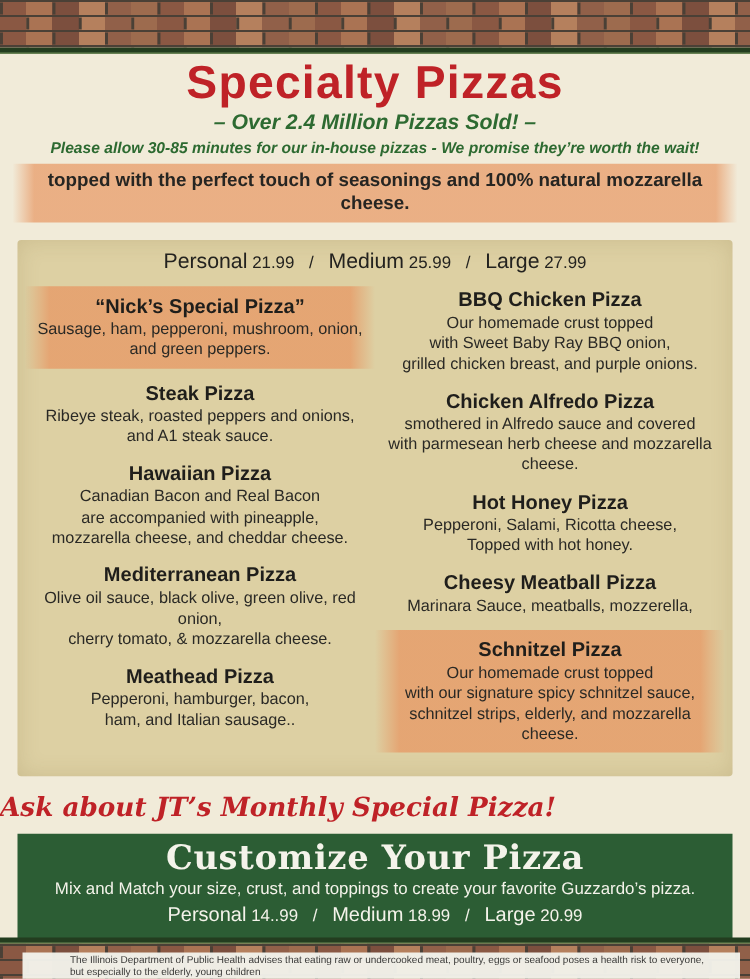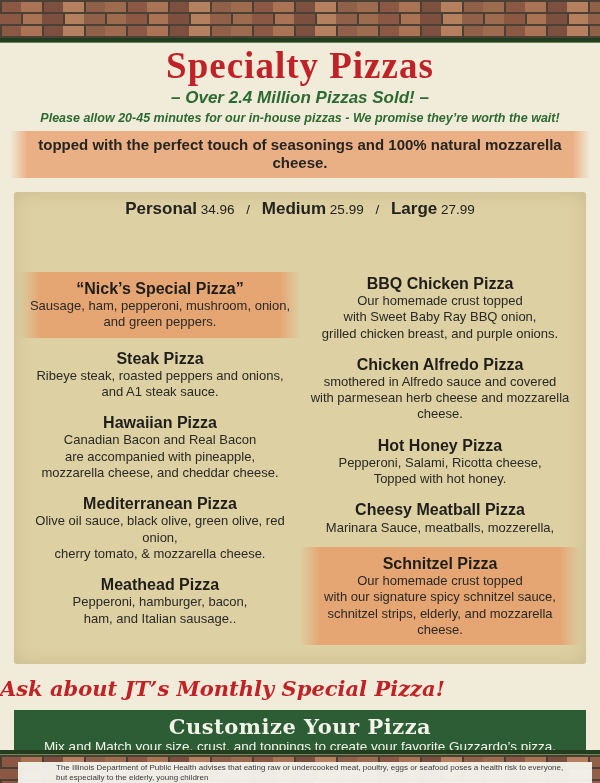--- a/index.html
+++ b/index.html
@@ -14,21 +14,21 @@
       conic-gradient(from 270deg at 2px 10px, #4a4036 90deg, #0000 0) 0 2px / 42px 24px,
       conic-gradient(from 270deg at 2px 10px, #4a4036 90deg, #0000 0) 21px 14px / 42px 24px,
       repeating-linear-gradient(180deg, #4a4036 0 2px, #0000 2px 12px),
       repeating-linear-gradient(90deg, #8a5843 0 21px, #aa7353 21px 42px, #7c4f3e 42px 63px, #b5805d 63px 84px, #916049 84px 105px, #9d6b4e 105px 126px);
   }
   .brick-top{height:38px;}
   .rule{height:4px;background:#233d1f;border-bottom:1px solid #6d8a56;}
 
   .hdr{text-align:center;}
   .title{
-    font-family:Liberation Serif, serif;
+    font-family:Liberation Sans, sans-serif;
     font-weight:bold;font-size:37px;line-height:1.05;color:#bf2227;
     letter-spacing:1px;margin-top:4px;
   }
   .tagline{font-size:17px;font-weight:bold;font-style:italic;color:#2d6a31;margin-top:2px;}
   .waitnote{font-size:12.5px;font-weight:bold;font-style:italic;color:#2d6a31;margin-top:3px;}
 
   .crust-banner{
     margin:6px 10px 0;
     padding:5px 0 6px;
     text-align:center;font-size:15px;font-weight:bold;line-height:1.2;color:#262522;
@@ -36,45 +36,45 @@
   }
 
   .panel{
     margin:14px 14px 0;
     background:#ddd0a3;
     border-radius:3px;
     padding:7px 6px 10px;
     box-shadow:inset 0 0 18px rgba(120,100,50,.18);
   }
   .sizes{text-align:center;font-size:13.5px;color:#23221f;}
-  .sizes .sz-label{font-size:17px;font-weight:bold;}
+  .sizes .sz-label{font-size:17px;font-weight:normal;}
   .sizes .sz-sep{padding:0 8px;}
   .cols{display:flex;margin-top:10px;}
-  .col{flex:1;display:flex;flex-direction:column;margin-top:43px;}
+  .col{flex:1;display:flex;flex-direction:column;}
   .pizza{text-align:center;margin-bottom:9px;padding:2px 4px;}
   .pizza.highlight{
     background:linear-gradient(90deg, rgba(230,158,107,0) 0, rgba(230,158,107,.85) 7%, rgba(230,158,107,.85) 93%, rgba(230,158,107,0) 100%);
     padding-top:7px;padding-bottom:7px;
   }
   .pz-name{font-size:16px;font-weight:bold;line-height:1.2;color:#1f1e1b;}
   .pz-line{font-size:13px;line-height:1.25;color:#2a2925;}
 
   .ask{
     margin-top:12px;
     font-family:"DejaVu Serif","Liberation Serif",serif;
     font-style:italic;font-weight:bold;font-size:21px;color:#bf2227;
   }
 
   .custbox{
     margin:9px 14px 0;background:#2c5d34;color:#f4f3ea;
     text-align:center;padding:5px 8px 9px;
   }
   .cust-title{
     font-family:"DejaVu Serif","Liberation Serif",serif;
-    font-weight:bold;font-size:21px;line-height:1.1;letter-spacing:.5px;
+    font-weight:bold;font-size:27px;line-height:1.1;letter-spacing:.5px;
   }
   .cust-sub{font-size:13.5px;margin-top:1px;}
   .custbox .sizes{color:#f4f3ea;margin-top:6px;}
   .custbox .sizes .sz-label{font-size:16px;}
 
   .bottom{position:absolute;left:0;right:0;bottom:0;height:33px;}
   .bottom .rule{height:4px;}
   .brick-bottom{height:29px;position:relative;}
   .disc-strip{
     position:absolute;left:18px;right:8px;top:7px;bottom:0;
@@ -85,31 +85,31 @@
 </style>
 </head>
 <body>
 
 <div class="brickband brick-top"></div>
 <div class="rule"></div>
 
 <div class="hdr">
   <div class="title">Specialty Pizzas</div>
   <div class="tagline">– Over 2.4 Million Pizzas Sold! –</div>
-  <div class="waitnote">Please allow 20-45 minutes for our in-house pizzas - We promise they’re worth the wait!</div>
+  <div class="waitnote">Please allow 30-85 minutes for our in-house pizzas - We promise they’re worth the wait!</div>
 </div>
 
 <div class="crust-banner">
   <div>topped with the perfect touch of seasonings and 100% natural mozzarella cheese.</div>
 </div>
 
 <div class="panel">
   <div class="sizes">
     <span class="sz-label">Personal</span>
-    <span class="sz-price">34.96</span>
+    <span class="sz-price">21.99</span>
     <span class="sz-sep">/</span>
     <span class="sz-label">Medium</span>
     <span class="sz-price">25.99</span>
     <span class="sz-sep">/</span>
     <span class="sz-label">Large</span>
     <span class="sz-price">27.99</span>
   </div>
 
   <div class="cols">
     <div class="col">

